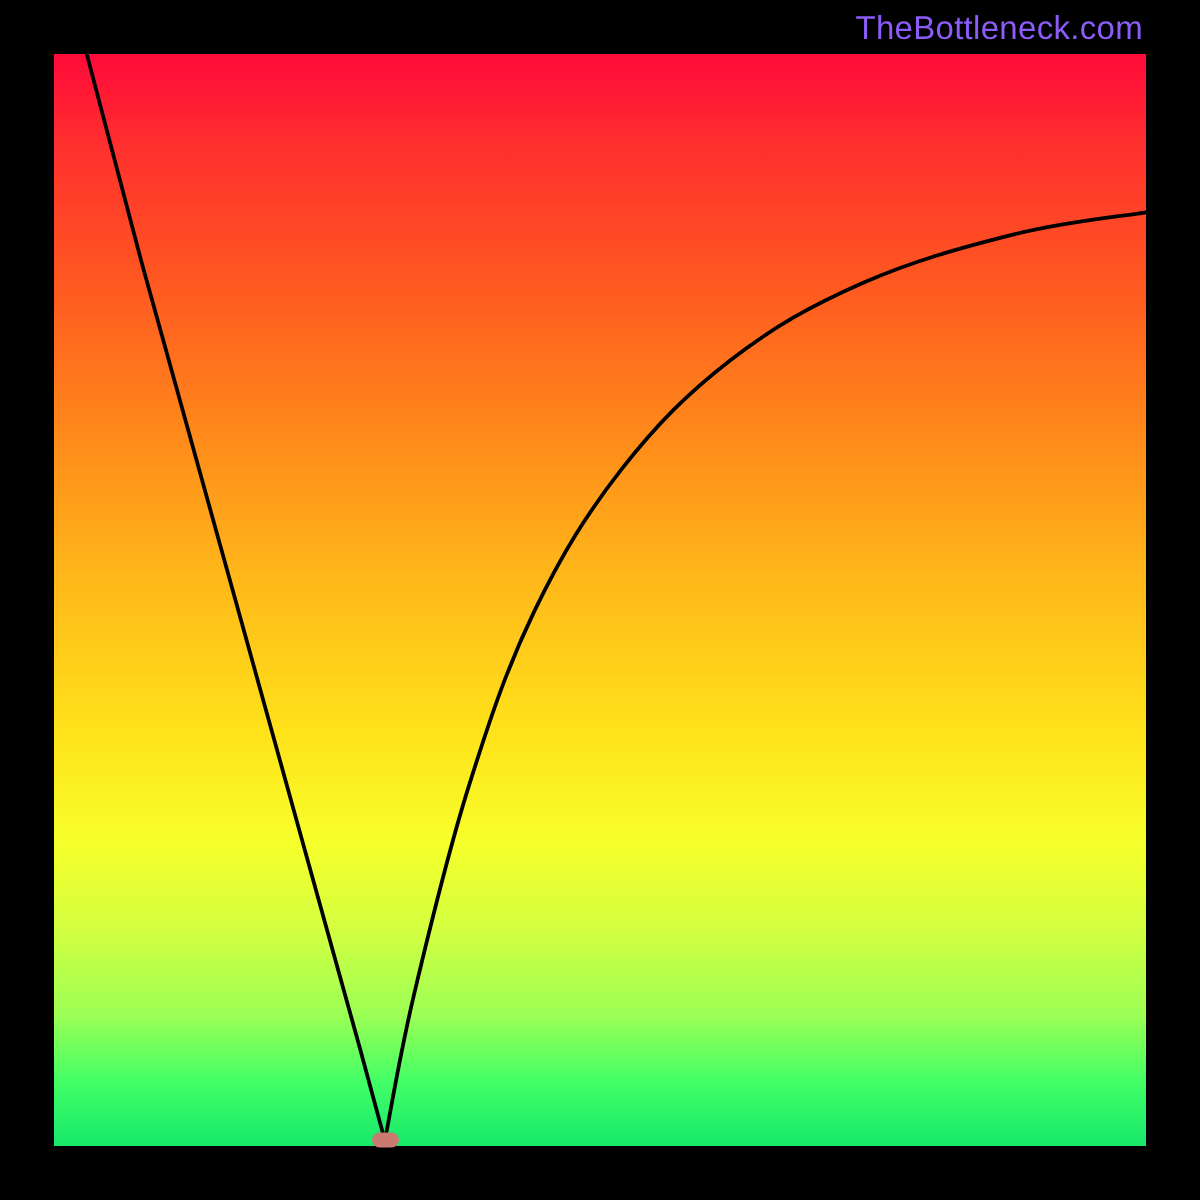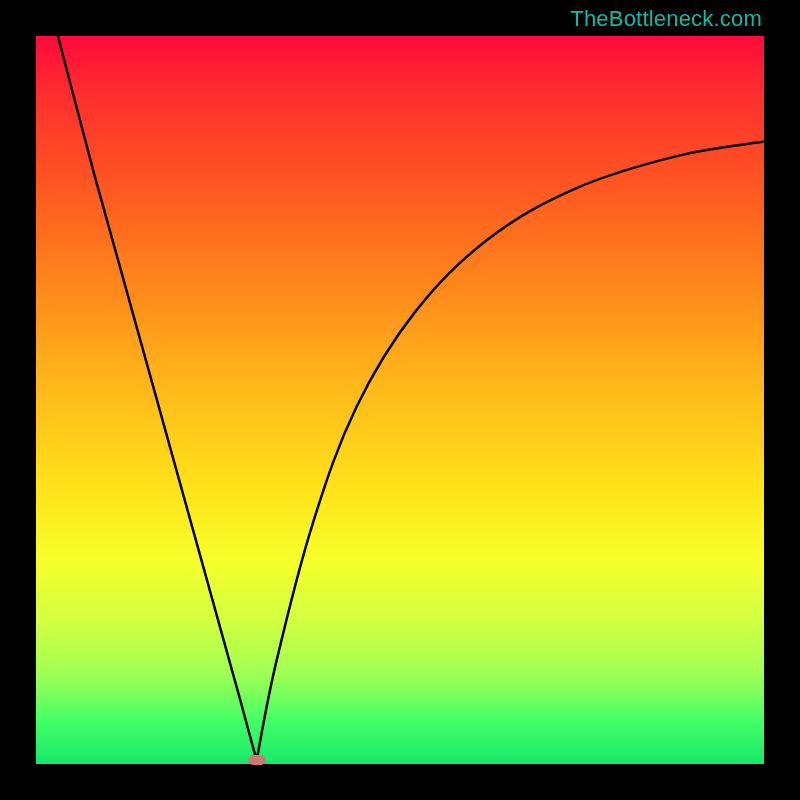--- a/index.html
+++ b/index.html
@@ -34,21 +34,21 @@
       #f7ff2a 72%,
       #d4ff40 80%,
       #9cff55 88%,
       #44ff66 94%,
       #16e86a 100%);
   }
   .watermark {
     position: absolute;
     top: 6px;
     right: 38px;
-    color: #14b8a6;
+    color: #8b5cf6;
     font-size: 22px;
     font-weight: 500;
     letter-spacing: 0.2px;
     user-select: none;
   }
   svg.curve {
     position: absolute;
     left: 0; top: 0;
     width: 728px; height: 728px;
   }

